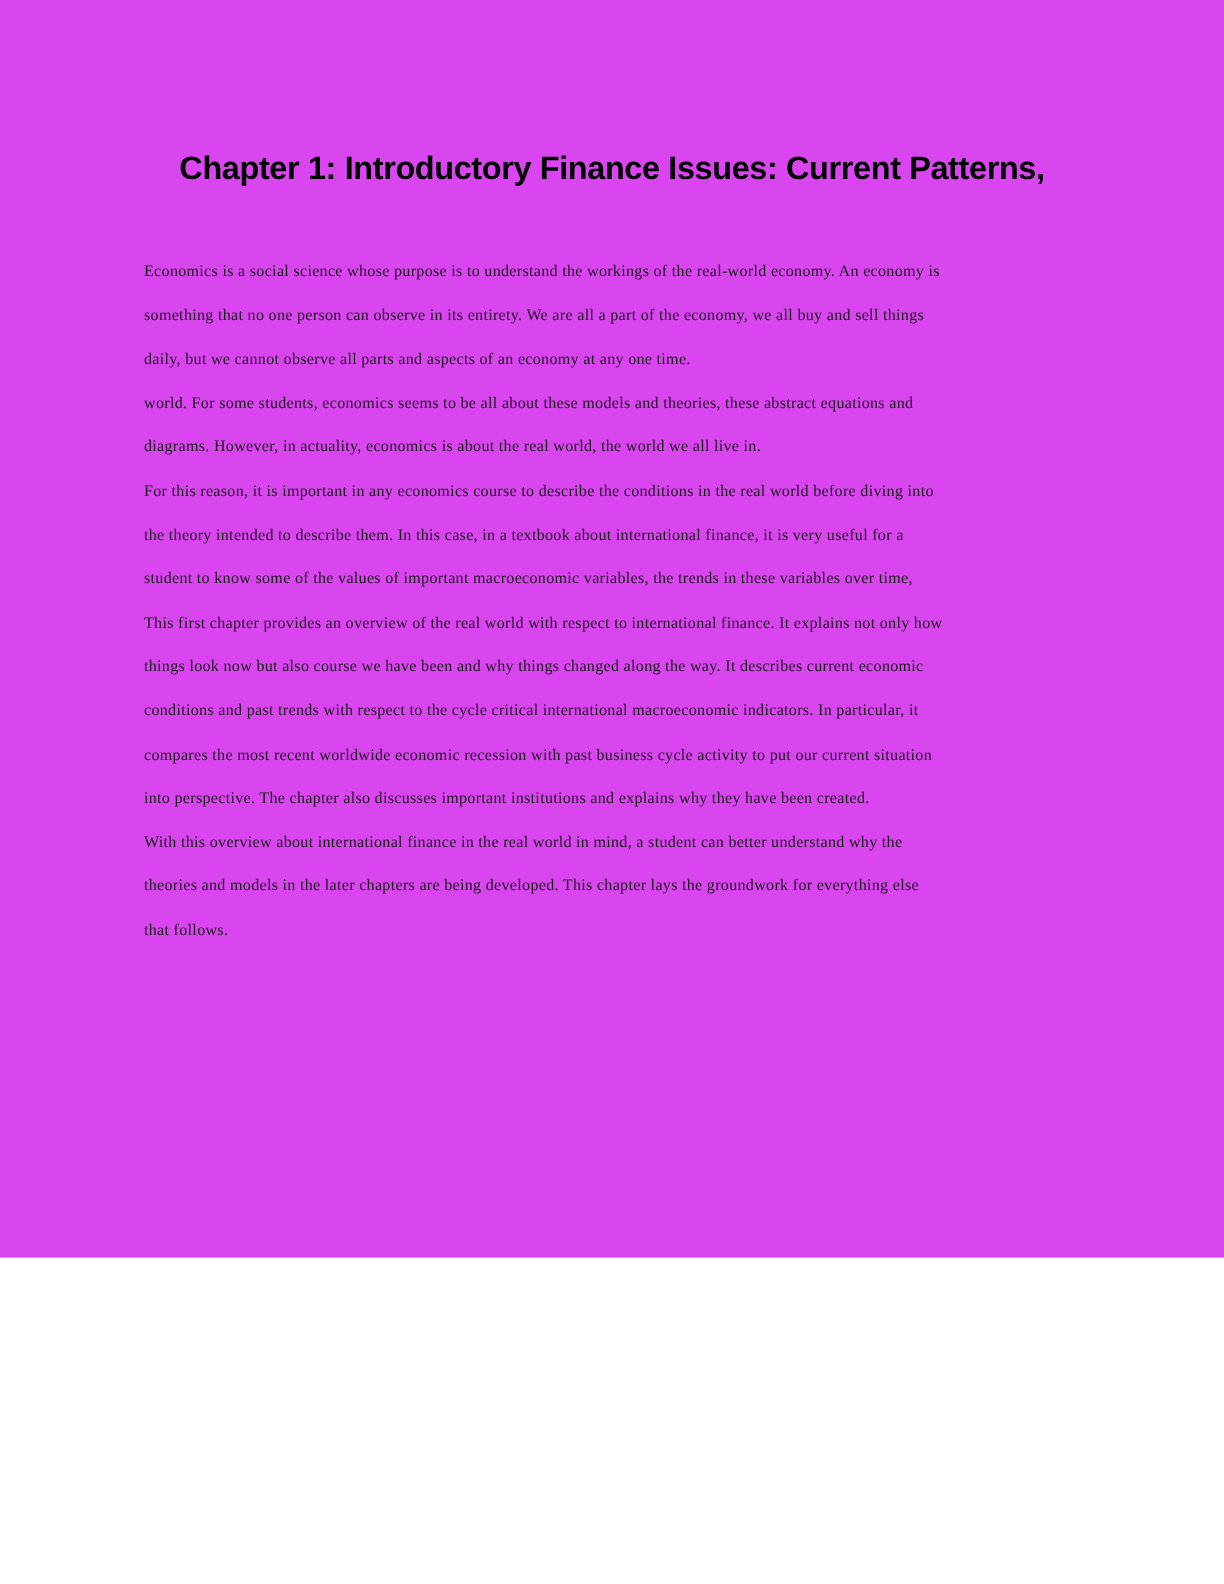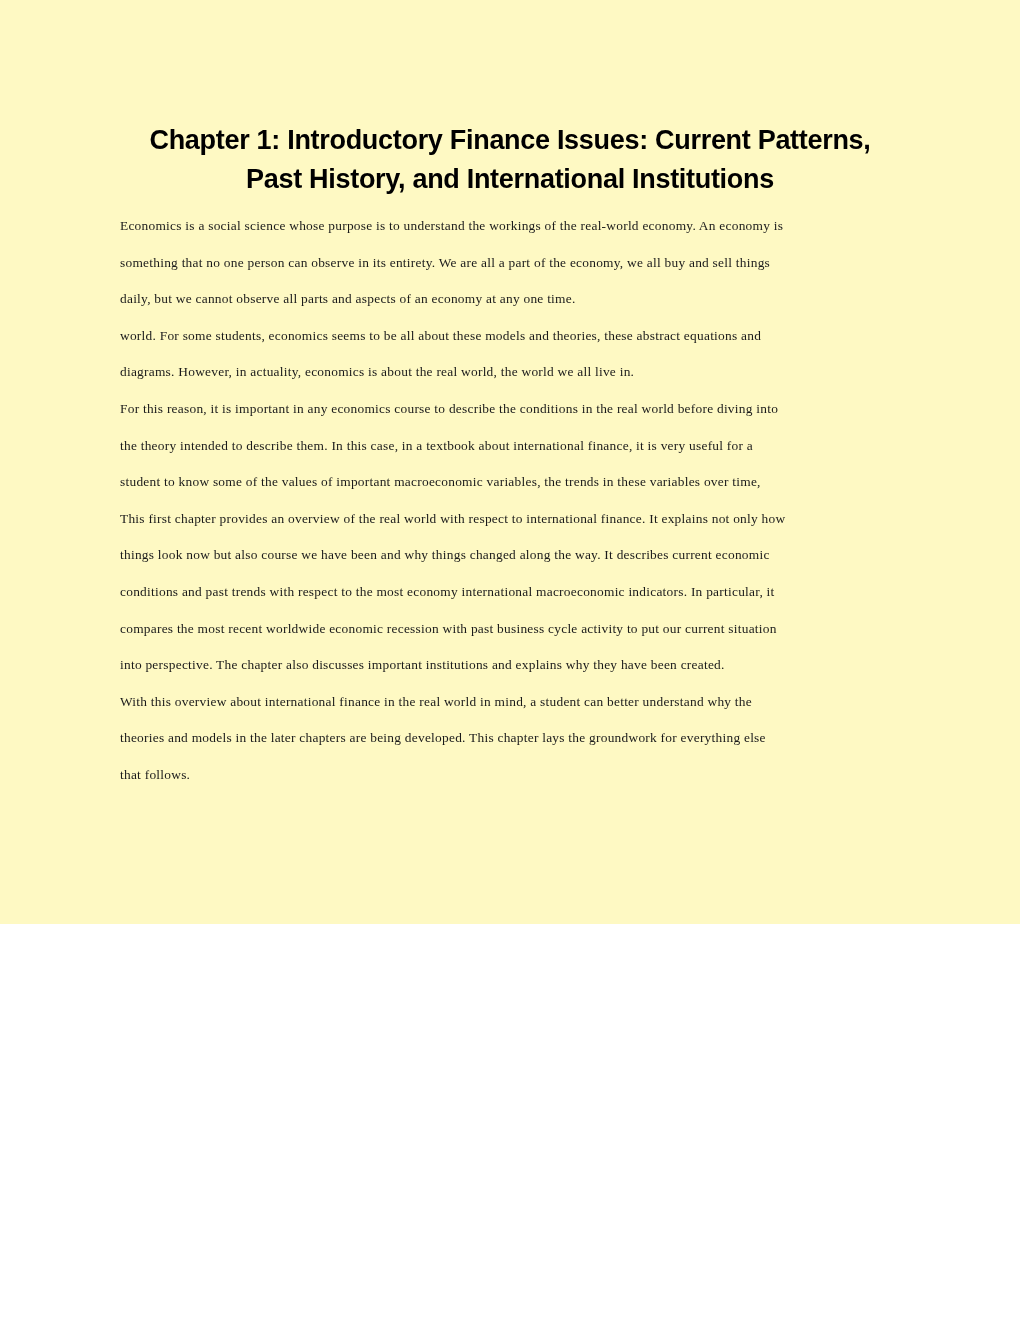--- a/index.html
+++ b/index.html
@@ -11,22 +11,22 @@
       width: 1020px;
       height: 1320px;
       position: relative;
       overflow: hidden;
     }
     .page {
       position: absolute;
       left: 0;
       top: 0;
       width: 1020px;
-      height: 924px;
-      background: #fef9c3;
+      height: 1048px;
+      background: #d946ef;
     }
     .title {
       position: absolute;
       left: 0;
       top: 121px;
       width: 1020px;
       text-align: center;
       font-family: "Liberation Sans", sans-serif;
       font-weight: bold;
       font-size: 27px;
@@ -55,21 +55,20 @@
       letter-spacing: 0.25px;
     }
   </style>
 </head>
 <body>
 
 <div class="page">
 
   <h1 class="title" style="margin:0;">
     <span class="title-line">Chapter 1:  Introductory Finance Issues: Current Patterns,</span>
-    <span class="title-line">Past History, and International Institutions</span>
   </h1>
 
   <div class="body">
 
     <p style="margin:0;">
       <span class="line">Economics is a social science whose purpose is to understand the workings of the real-world economy. An economy is</span>
       <span class="line">something that no one person can observe in its entirety. We are all a part of the economy, we all buy and sell things</span>
       <span class="line">daily, but we cannot observe all parts and aspects of an economy at any one time.</span>
     </p>
 
@@ -80,21 +79,21 @@
 
     <p style="margin:0;">
       <span class="line">For this reason, it is important in any economics course to describe the conditions in the real world before diving into</span>
       <span class="line">the theory intended to describe them. In this case, in a textbook about international finance, it is very useful for a</span>
       <span class="line">student to know some of the values of important macroeconomic variables, the trends in these variables over time,</span>
     </p>
 
     <p style="margin:0;">
       <span class="line">This first chapter provides an overview of the real world with respect to international finance. It explains not only how</span>
       <span class="line">things look now but also course we have been and why things changed along the way. It describes current economic</span>
-      <span class="line">conditions and past trends with respect to the most economy international macroeconomic indicators. In particular, it</span>
+      <span class="line">conditions and past trends with respect to the cycle critical international macroeconomic indicators. In particular, it</span>
       <span class="line">compares the most recent worldwide economic recession with past business cycle activity to put our current situation</span>
       <span class="line">into perspective. The chapter also discusses important institutions and explains why they have been created.</span>
     </p>
 
     <p style="margin:0;">
       <span class="line">With this overview about international finance in the real world in mind, a student can better understand why the</span>
       <span class="line">theories and models in the later chapters are being developed. This chapter lays the groundwork for everything else</span>
       <span class="line">that follows.</span>
     </p>
 

